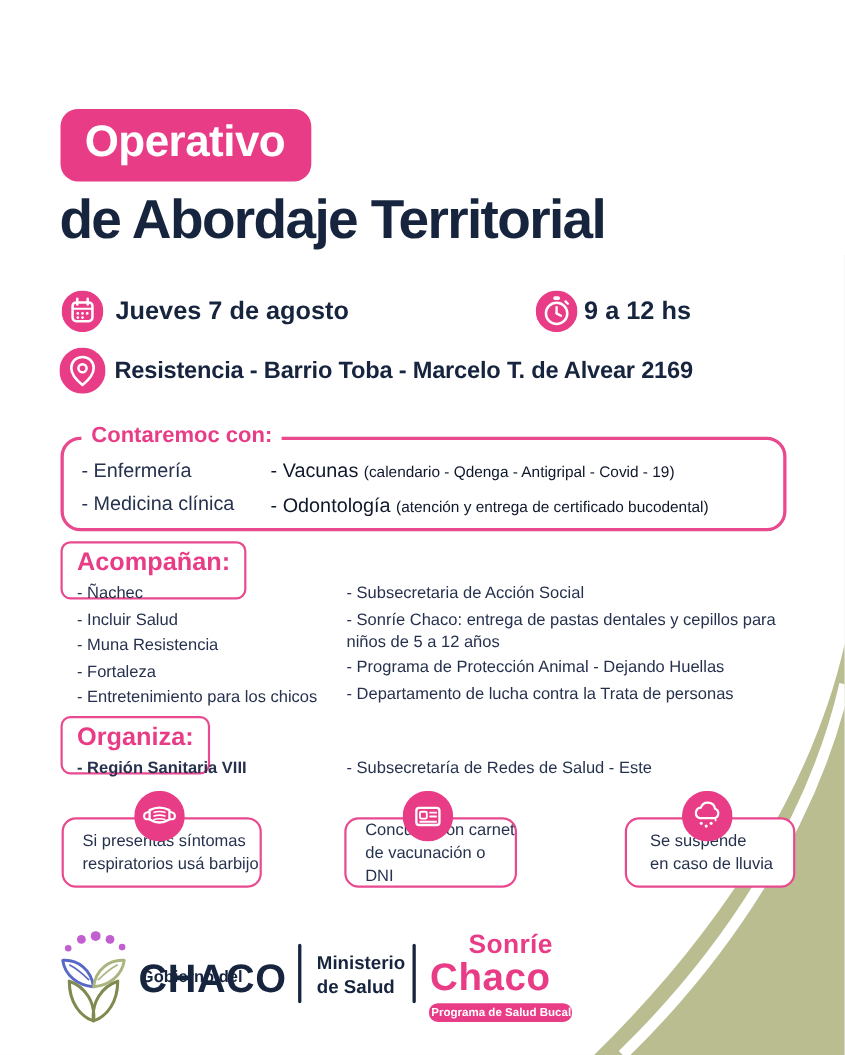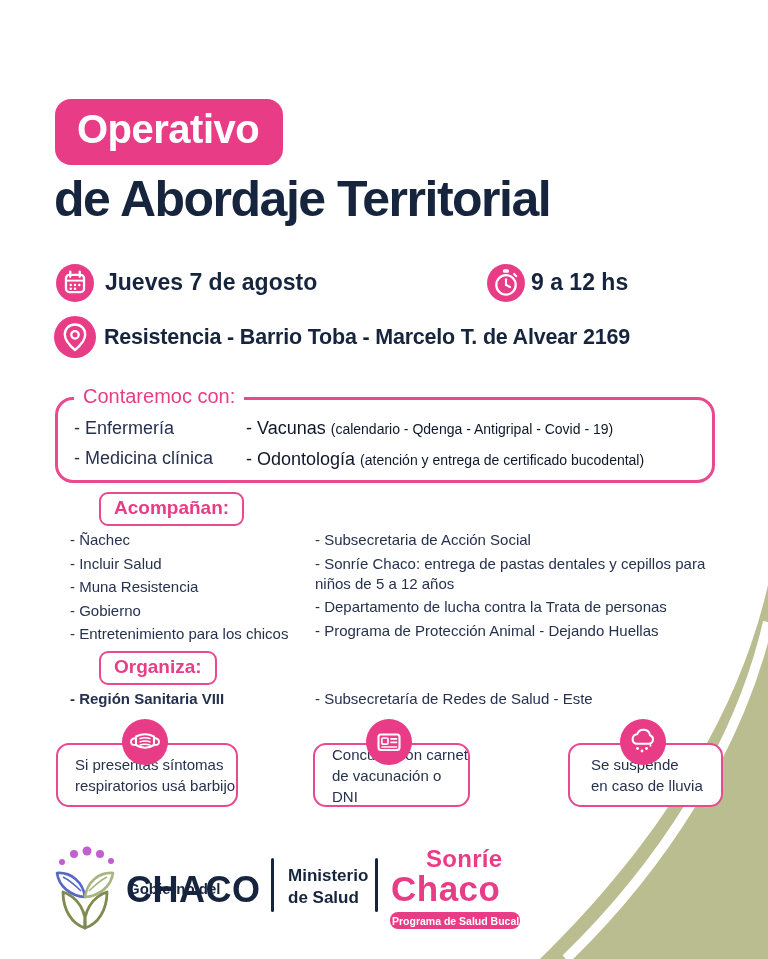--- a/index.html
+++ b/index.html
@@ -33,34 +33,34 @@
   .txt-time  { left:531px; top:269px; font-size:23px; }
   .txt-loc   { left:104px; top:325px; font-size:21.5px; letter-spacing:-0.2px; }
 
   
   .services-box {
     left:55px; top:397px; width:654px; height:80px;
     border:3px solid #e8498f; border-radius:18px; background:transparent;
   }
   .services-heading {
     position:absolute; top:-15px; left:16px; background:#ffffff;
-    padding:0 9px; color:#e83c87; font-size:20px; font-weight:400;
+    padding:0 9px; color:#e83c87; font-size:20px; font-weight:700;
     white-space:nowrap;
   }
   .services-cols { position:absolute; left:16px; top:13px; display:flex; }
   .svc-left { width:172px; }
   .svc-left div { font-size:18px; line-height:30px; color:#26314e; white-space:nowrap; }
   .svc-right div { font-size:18px; line-height:30px; color:#0f172a; white-space:nowrap; }
   .svc-right .detail { font-size:14px; }
 
   
   .label-box {
     display:inline-block; border:2.5px solid #e8498f; border-radius:9px;
-    background:#ffffff; color:#e83c87; font-size:19px; font-weight:700;
-    padding:3px 13px 5px 13px; white-space:nowrap;margin-left:44px;
+    background:#ffffff; color:#e83c87; font-size:23px; font-weight:700;
+    padding:3px 13px 19px 13px; white-space:nowrap;
   }
   .accompany-label { left:55px; top:492px; }
   .organize-label  { left:55px; top:651px; }
 
   
   .plain-list { list-style:none; margin:0; padding:0; }
   .plain-list li { font-size:15px; line-height:20px; margin-bottom:3.5px; color:#26314e; }
   .acc-left  { left:70px;  top:530px; width:238px; }
   .acc-right { left:315px; top:530px; width:408px; }
   .org-left  { left:70px;  top:690px; font-size:15px; white-space:nowrap;font-weight:bold; }
@@ -157,28 +157,28 @@
         </div>
       </div>
     </div>
   </div>
 
   <div class="layer label-box accompany-label">Acompañan:</div>
   <ul class="layer plain-list acc-left">
     <li>- Ñachec</li>
     <li>- Incluir Salud</li>
     <li>- Muna Resistencia</li>
-    <li>- Gobierno</li>
+    <li>- Fortaleza</li>
     <li>- Entretenimiento para los chicos</li>
   </ul>
   <ul class="layer plain-list acc-right">
     <li>- Subsecretaria de Acción Social</li>
     <li>- Sonríe Chaco: entrega de pastas dentales y cepillos para niños de 5 a 12 años</li>
+    <li>- Programa de Protección Animal - Dejando Huellas</li>
     <li>- Departamento de lucha contra la Trata de personas</li>
-    <li>- Programa de Protección Animal - Dejando Huellas</li>
   </ul>
 
   <div class="layer label-box organize-label">Organiza:</div>
   <div class="layer org-left">- Región Sanitaria VIII</div>
   <div class="layer org-right">- Subsecretaría de Redes de Salud - Este</div>
 
   <div class="layer card card-1">
     <div class="card-text">
       <div>Si presentás síntomas</div>
       <div>respiratorios usá barbijo</div>

